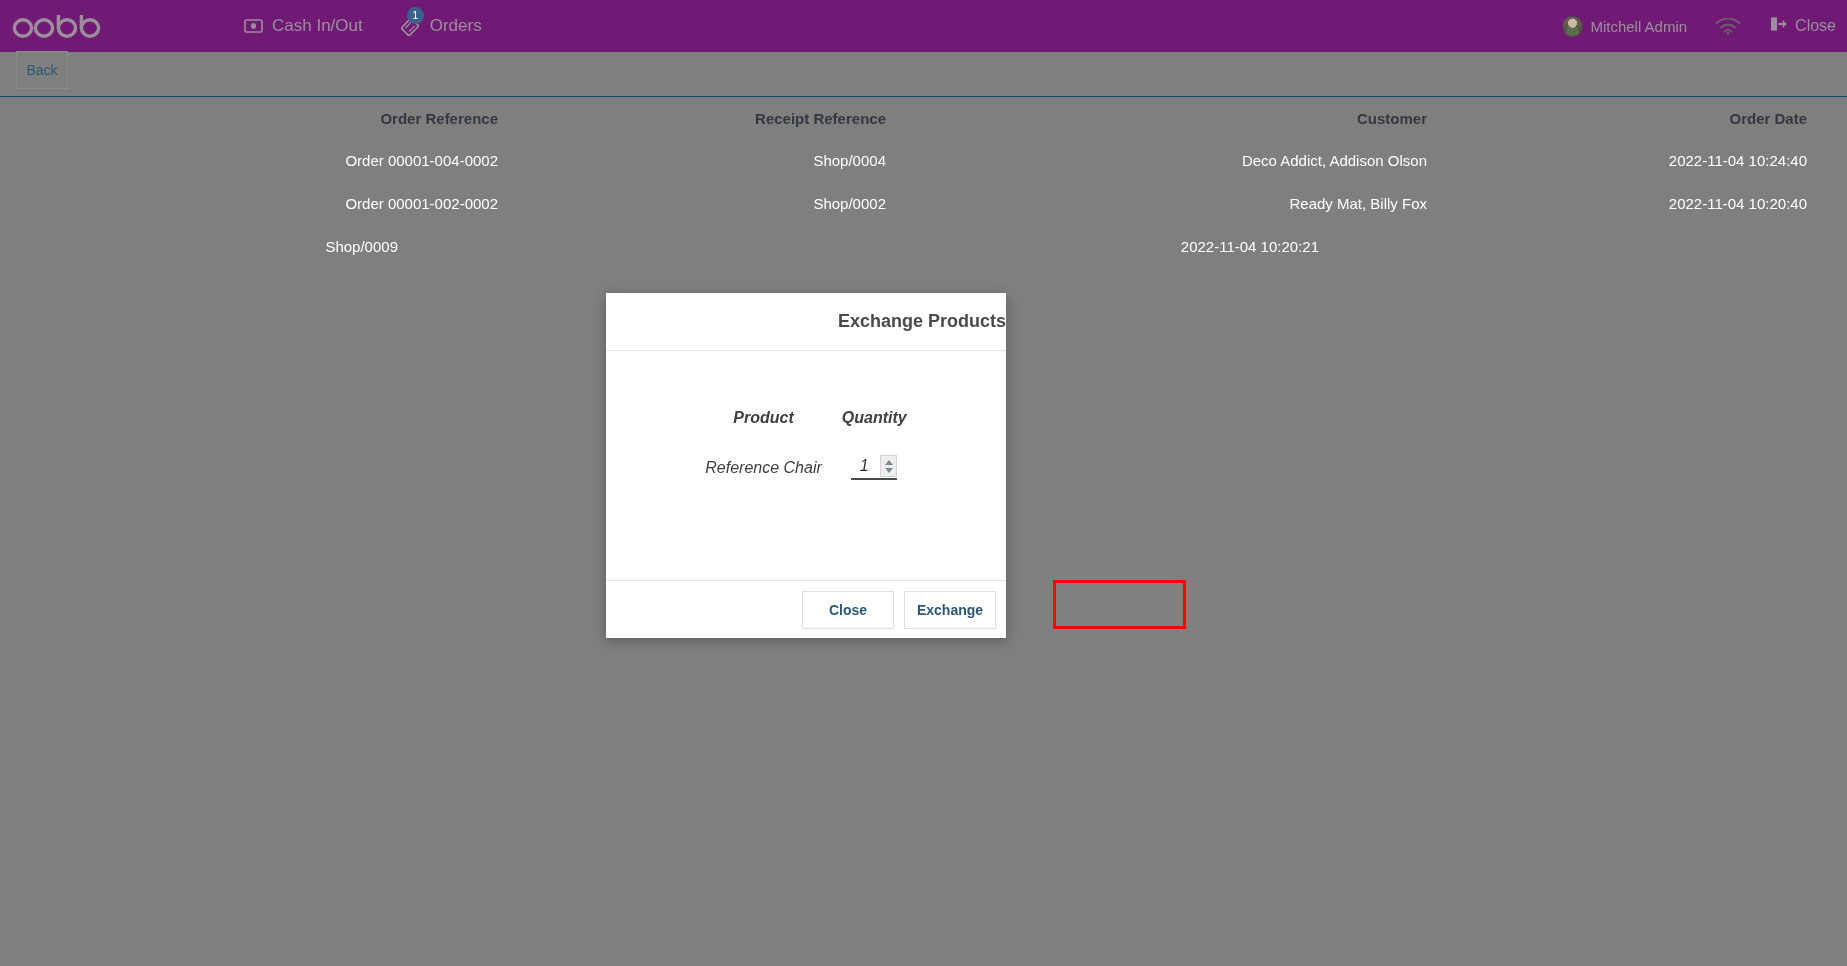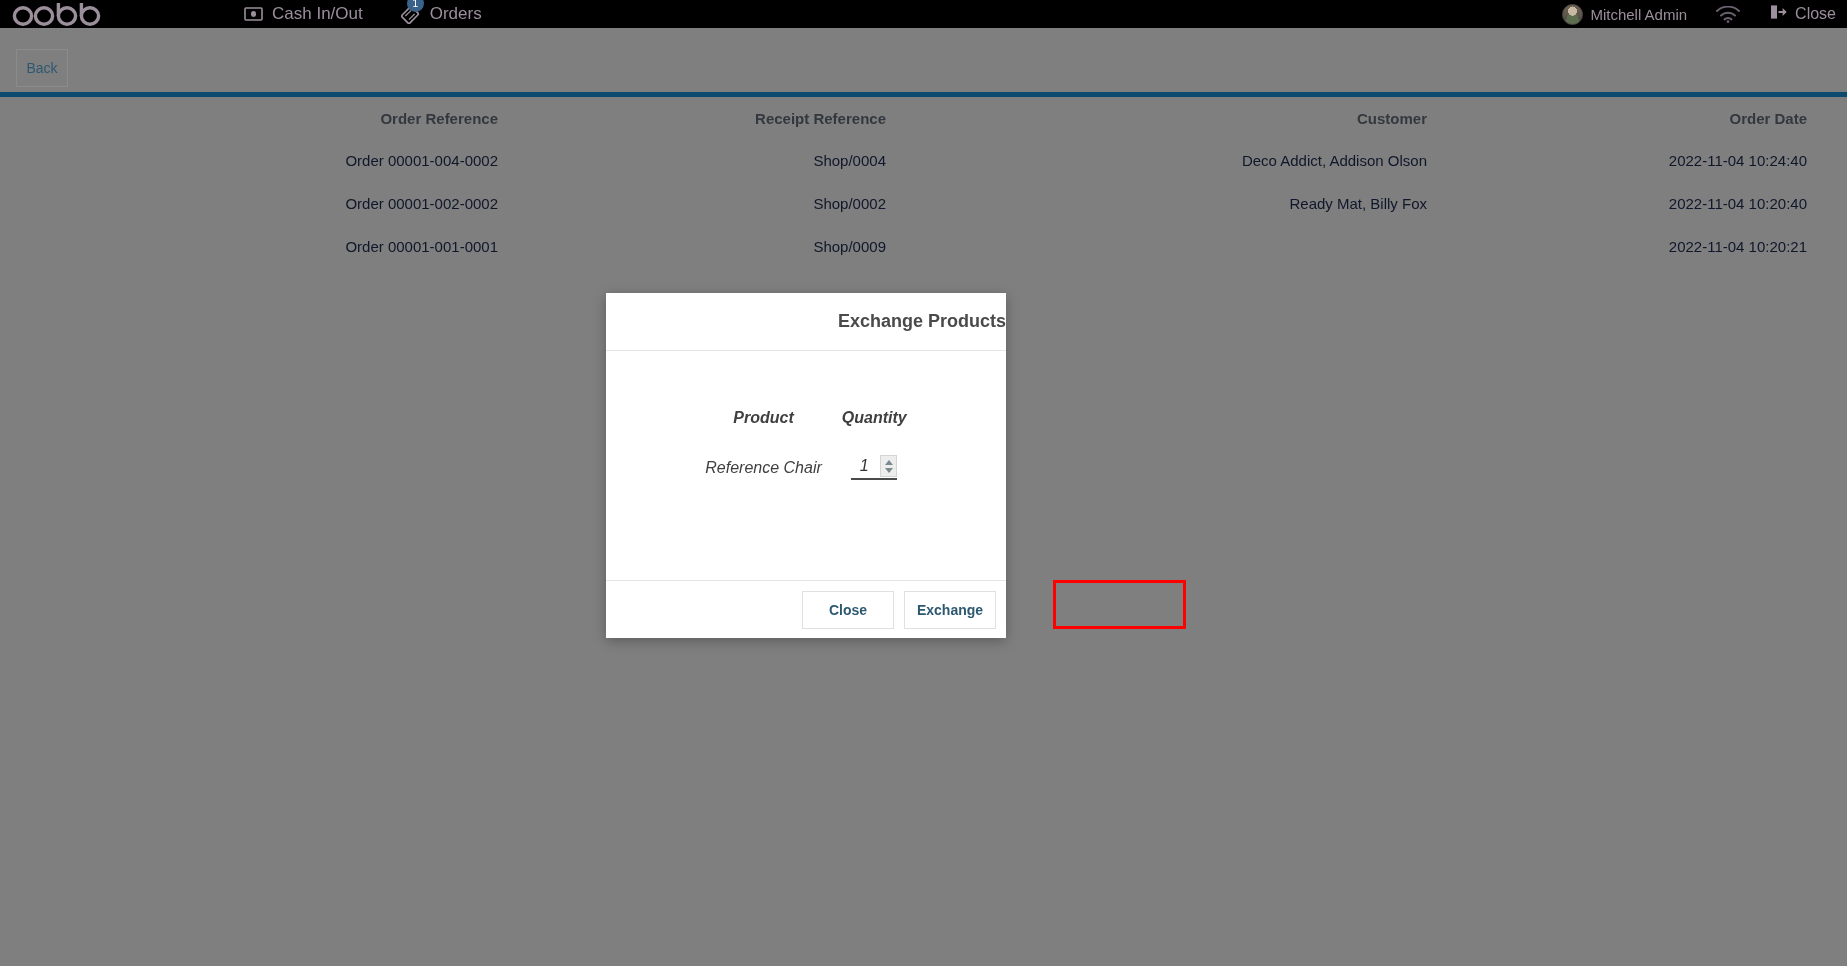--- a/index.html
+++ b/index.html
@@ -14,22 +14,22 @@
   body {
     background: #7f7f7f;
     position: relative;
   }
 
   
   .navbar {
     position: absolute;
     top: 0; left: 0;
     width: 1847px;
-    height: 28px;
-    background: #000000;
+    height: 52px;
+    background: #701a75;
     display: flex;
     align-items: center;
   }
   .brand {
     margin-left: 12px;
     width: 96px;
     height: 30px;
     display: flex;
     align-items: center;
   }
@@ -102,21 +102,21 @@
     font-size: 16px;
     cursor: pointer;
   }
 
   
   .subbar {
     position: absolute;
     top: 44px; left: 0;
     width: 1847px;
     height: 53px;
-    border-bottom: 5px solid #0c4a6e;
+    border-bottom: 1px solid #0c4a6e;
     display: flex;
     align-items: center;
   }
   .back-btn {
     margin-left: 16px;
     width: 52px;
     height: 38px;
     border: 1px solid #8b8b8b;
     background: transparent;
     color: #2d5871;
@@ -135,21 +135,21 @@
     width: 1847px;
   }
   .trow {
     display: flex;
     align-items: center;
     height: 43px;
     padding: 0 10px;
     text-align: right;
   }
   .thead { font-weight: bold; color: #33383f; font-size: 15px; height: 42px; }
-  .tbody-row { color: #0f172a; font-size: 15px; cursor: pointer; }
+  .tbody-row { color: #ffffff; font-size: 15px; cursor: pointer; }
   .c-order   { width: 488px; }
   .c-receipt { width: 388px; }
   .c-cust    { width: 541px; }
   .c-date    { width: 380px; }
 
   
   .modal {
     position: absolute;
     left: 606px;
     top: 293px;
@@ -360,21 +360,20 @@
 
 
   <div class="trow tbody-row">
     <div class="c-order">Order 00001-002-0002</div>
     <div class="c-receipt">Shop/0002</div>
     <div class="c-cust">Ready Mat, Billy Fox</div>
     <div class="c-date">2022-11-04 10:20:40</div>
   </div>
 
   <div class="trow tbody-row">
-    <div class="c-order">Order 00001-001-0001</div>
     <div class="c-receipt">Shop/0009</div>
     <div class="c-cust"></div>
     <div class="c-date">2022-11-04 10:20:21</div>
   </div>
 
 </div>
 
 <div class="modal">
 
   <div class="modal-header">

